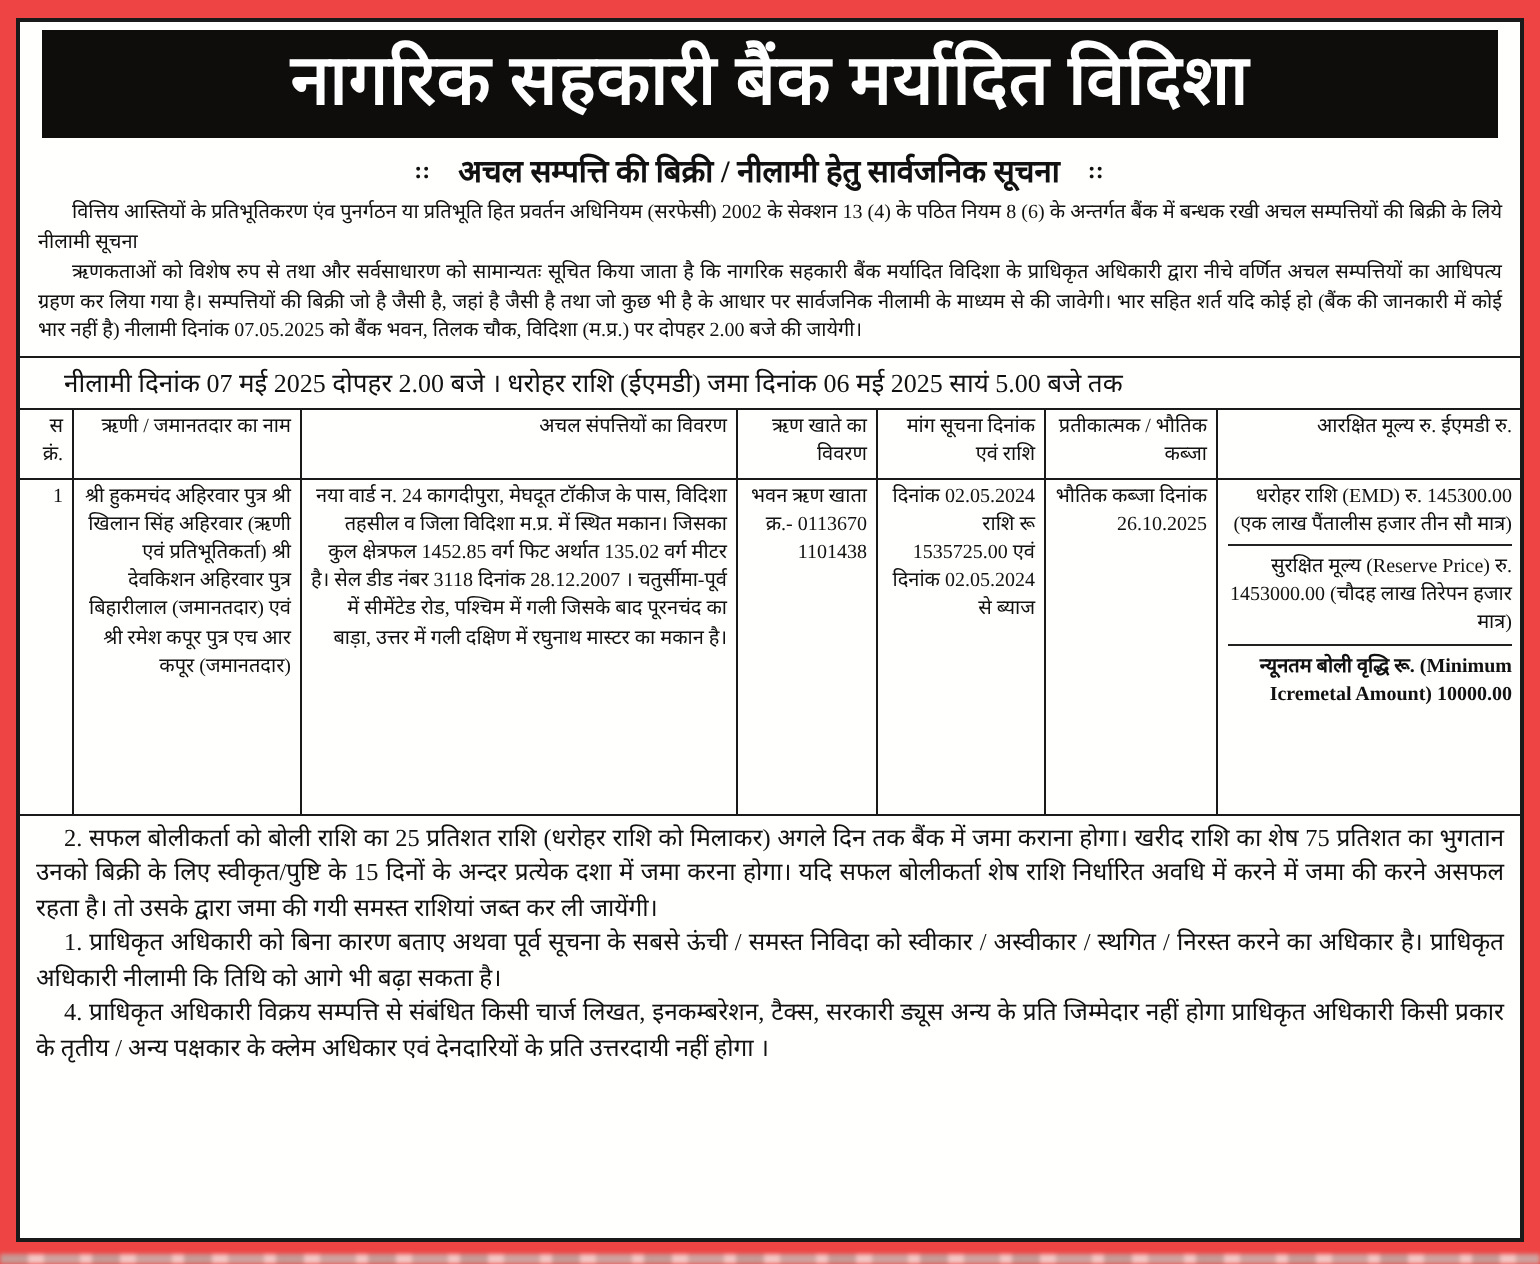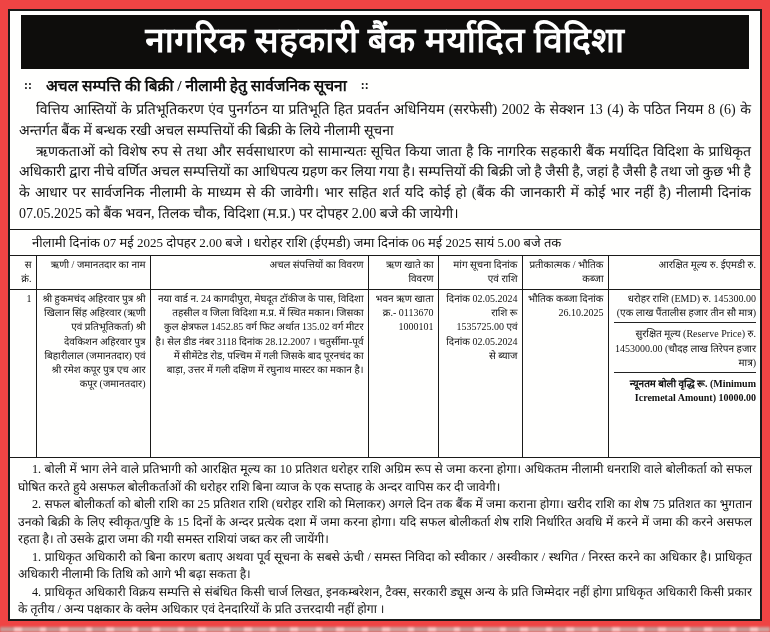--- a/index.html
+++ b/index.html
@@ -31,26 +31,27 @@
   }
   .masthead .bank {
     font-size: 35px; font-weight: bold; line-height: 1.15;
     letter-spacing: 0.5px;
   }
   .masthead .office {
     font-size: 19px; font-weight: bold; line-height: 1.2; margin-top: 2px;
   }
   
   .notice-title {
+    text-align: center;
     font-size: 15.5px; font-weight: bold;
     padding: 2px 11px 3px 0;
   }
   .notice-title .marks { font-size: 12px; font-weight: bold; vertical-align: 2px; padding: 0 14px; }
   .para {
-    font-size: 14px; line-height: 1.48;
+    font-size: 10px; line-height: 1.48;
     text-align: justify;
     padding: 0 9px;
     text-indent: 17px;
   }
   .para.intro { padding-top: 1px; }
   .auction-line {
     border-top: 1.5px solid #1a1a1a;
     border-bottom: 1.5px solid #1a1a1a;
     margin-top: 4px;
     padding: 3px 9px 4px 22px;
@@ -139,34 +140,33 @@
         <th>अचल संपत्तियों का विवरण</th>
         <th>ऋण खाते का विवरण</th>
         <th>मांग सूचना दिनांक एवं राशि</th>
         <th>प्रतीकात्मक / भौतिक कब्जा</th>
         <th>आरक्षित मूल्य रु. ईएमडी रु.</th>
       </tr>
       <tr>
         <td class="data-cell">1</td>
         <td class="data-cell">श्री हुकमचंद अहिरवार पुत्र श्री खिलान सिंह अहिरवार (ऋणी एवं प्रतिभूतिकर्ता) श्री देवकिशन अहिरवार पुत्र बिहारीलाल (जमानतदार) एवं श्री रमेश कपूर पुत्र एच आर कपूर (जमानतदार)</td>
         <td class="data-cell">नया वार्ड न. 24 कागदीपुरा, मेघदूत टॉकीज के पास, विदिशा तहसील व जिला विदिशा म.प्र. में स्थित मकान। जिसका कुल क्षेत्रफल 1452.85 वर्ग फिट अर्थात 135.02 वर्ग मीटर है। सेल डीड नंबर 3118 दिनांक 28.12.2007 । चतुर्सीमा-पूर्व में सीमेंटेड रोड, पश्चिम में गली जिसके बाद पूरनचंद का बाड़ा, उत्तर में गली दक्षिण में रघुनाथ मास्टर का मकान है।</td>
-        <td class="data-cell">भवन ऋण खाता क्र.- 0113670 1000101</td>
+        <td class="data-cell">भवन ऋण खाता क्र.- 0113670 1101438</td>
         <td class="data-cell">दिनांक 02.05.2024 राशि रू 1535725.00 एवं दिनांक 02.05.2024 से ब्याज</td>
         <td class="data-cell">भौतिक कब्जा दिनांक 26.10.2025</td>
         <td class="data-cell">
           <div class="emd-block">धरोहर राशि (EMD) रु. 145300.00 (एक लाख पैंतालीस हजार तीन सौ मात्र)</div>
           <div class="emd-block">सुरक्षित मूल्य (Reserve Price) रु. 1453000.00 (चौदह लाख तिरेपन हजार मात्र)</div>
           <div class="emd-block last">न्यूनतम बोली वृद्धि रू. (Minimum Icremetal Amount) 10000.00</div>
         </td>
       </tr>
     </tbody>
       </table>
 
     <div class="terms">
-      <div class="tpara">1. बोली में भाग लेने वाले प्रतिभागी को आरक्षित मूल्य का 10 प्रतिशत धरोहर राशि अग्रिम रूप से जमा करना होगा। अधिकतम नीलामी धनराशि वाले बोलीकर्ता को सफल घोषित करते हुये असफल बोलीकर्ताओं की धरोहर राशि बिना व्याज के एक सप्ताह के अन्दर वापिस कर दी जावेगी।</div>
       <div class="tpara">2. सफल बोलीकर्ता को बोली राशि का 25 प्रतिशत राशि (धरोहर राशि को मिलाकर) अगले दिन तक बैंक में जमा कराना होगा। खरीद राशि का शेष 75 प्रतिशत का भुगतान उनको बिक्री के लिए स्वीकृत/पुष्टि के 15 दिनों के अन्दर प्रत्येक दशा में जमा करना होगा। यदि सफल बोलीकर्ता शेष राशि निर्धारित अवधि में करने में जमा की करने असफल रहता है। तो उसके द्वारा जमा की गयी समस्त राशियां जब्त कर ली जायेंगी।</div>
       <div class="tpara">1. प्राधिकृत अधिकारी को बिना कारण बताए अथवा पूर्व सूचना के सबसे ऊंची / समस्त निविदा को स्वीकार / अस्वीकार / स्थगित / निरस्त करने का अधिकार है। प्राधिकृत अधिकारी नीलामी कि तिथि को आगे भी बढ़ा सकता है।</div>
       <div class="tpara">4. प्राधिकृत अधिकारी विक्रय सम्पत्ति से संबंधित किसी चार्ज लिखत, इनकम्बरेशन, टैक्स, सरकारी ड्यूस अन्य के प्रति जिम्मेदार नहीं होगा प्राधिकृत अधिकारी किसी प्रकार के तृतीय / अन्य पक्षकार के क्लेम अधिकार एवं देनदारियों के प्रति उत्तरदायी नहीं होगा ।</div>
     </div>
 
   </div>
   <div class="cutoff-strip"></div>
 </div>
 
 </body></html>

